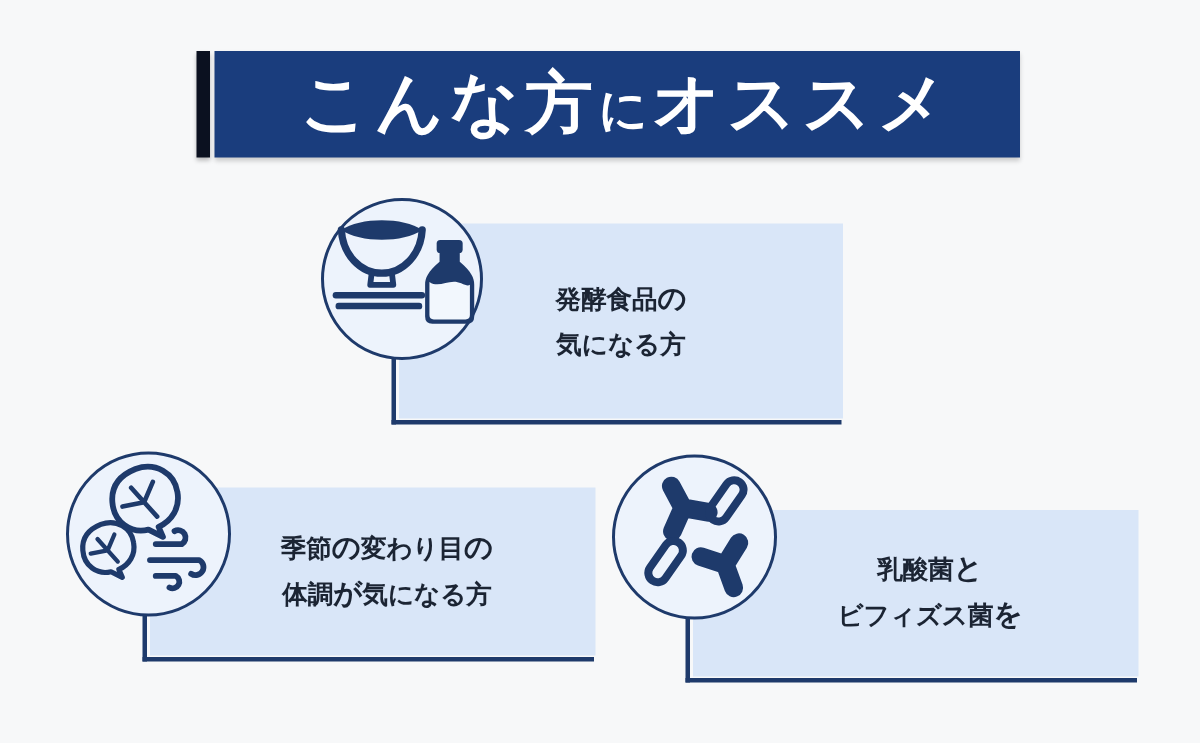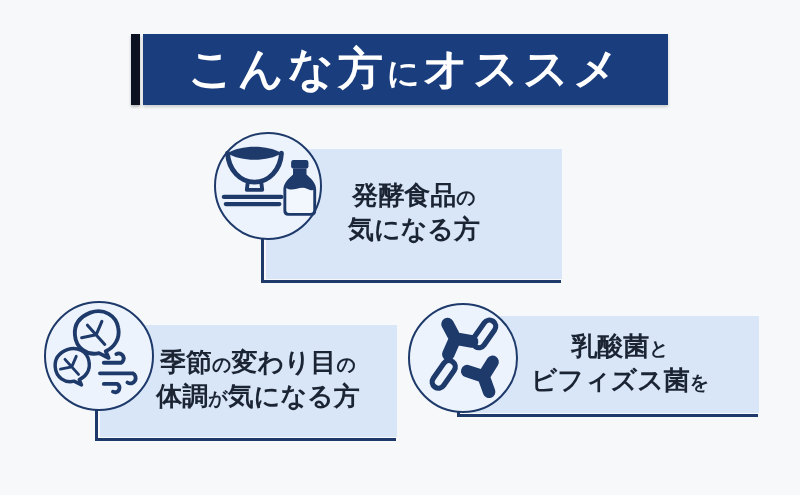--- a/index.html
+++ b/index.html
@@ -13,52 +13,52 @@
     font-family:"DejaVu Serif","Liberation Serif",serif;
   }
   
   .banner-accent{
     position:absolute;left:131px;top:34px;width:9px;height:71px;
     background:var(--accent_bar);box-shadow:0 2px 3px rgba(0,0,0,.25);
   }
   .banner{
     position:absolute;left:143px;top:34px;width:525px;height:71px;
     background:var(--banner);box-shadow:0 2px 3px rgba(0,0,0,.18);
-    text-align:center;line-height:69px;white-space:nowrap;
+    text-align:center;line-height:69px;white-space:nowrap;padding-left:12px;
   }
   .banner .seg-lg{font-size:45px;font-weight:bold;color:var(--title_text);letter-spacing:4px;}
   .banner .seg-sm{font-size:32px;font-weight:bold;color:var(--title_text);letter-spacing:3px;}
   
   .plate{position:absolute;background:var(--plate);}
   .plate::after{
     content:"";position:absolute;left:-5px;top:4px;
     width:calc(100% + 4px);height:100%;box-sizing:border-box;
     border-left:3px solid var(--navy);border-bottom:3px solid var(--navy);
   }
   .cardtext{
     position:absolute;inset:0;display:flex;flex-direction:column;
     justify-content:center;z-index:1;
   }
   .tline{text-align:center;line-height:30px;white-space:nowrap;color:var(--text);font-weight:bold;}
-  .tline .seg-lg{font-size:26px;}
+  .tline .seg-lg{font-size:17px;}
   .tline .seg-sm{font-size:19px;}
   .circle{
     position:absolute;border-radius:50%;background:var(--circle);
     border:2.5px solid var(--navy);box-sizing:border-box;z-index:2;
   }
   .circle svg{position:absolute;left:0;top:0;width:100%;height:100%;}
   .ink-stroke{stroke:var(--navy);fill:none;stroke-linecap:round;stroke-linejoin:round;}
   .ink-fill{fill:var(--navy);}
   .milk-fill{fill:var(--milk);}
   
   #plate-1{left:266px;top:149px;width:296px;height:130px;}
   #circle-1{left:214px;top:132px;width:108px;height:108px;}
   #plate-2{left:100px;top:325px;width:297px;height:112px;}
   #circle-2{left:44px;top:301px;width:110px;height:110px;}
-  #plate-3{left:462px;top:316px;width:297px;height:97px;}
+  #plate-3{left:462px;top:340px;width:297px;height:111px;font-family:Liberation Serif, serif;}
   #circle-3{left:408px;top:303px;width:110px;height:110px;}
   #text-2,#text-3{padding-left:19px;}
 </style>
 </head>
 <body>
 
 <div class="banner-accent"></div>
 <div class="banner">
   <span><span class="seg-lg">こんな方</span><span class="seg-sm">に</span><span class="seg-lg">オススメ</span></span>
 </div>

